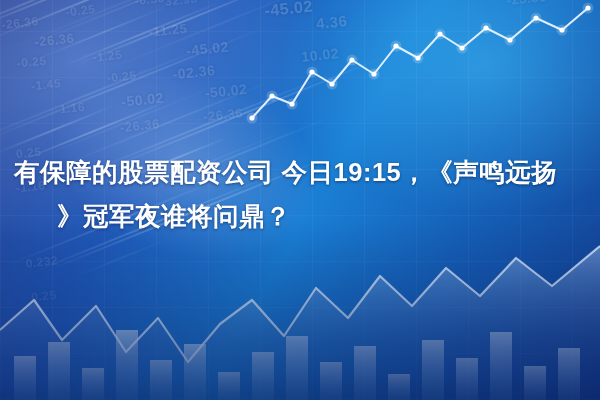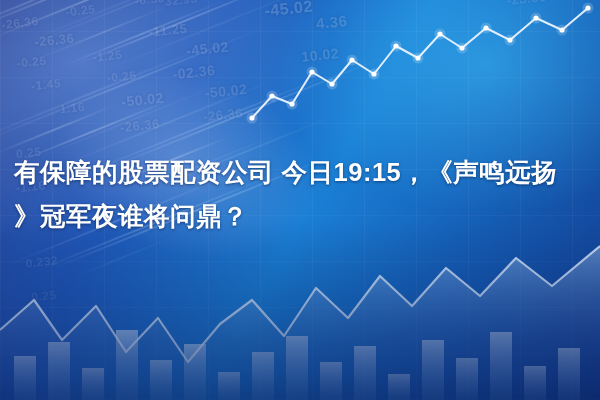--- a/index.html
+++ b/index.html
@@ -102,21 +102,21 @@
     box-sizing: border-box;
     text-align: left;
     color: #ffffff;
     font-size: 25.5px;
     font-weight: 700;
     line-height: 44px;
     letter-spacing: 0.5px;
     text-shadow: 0 1px 3px rgba(5,20,60,0.55);
     font-family: "Liberation Sans", sans-serif;
   }
-  .headline .l2 { display: block; }
+  .headline .l2 { display: block; margin-left: 43px; }
 </style>
 </head>
 <body>
 
 <div id="stage">
 
   <div class="wash-a"></div>
   <div class="wash-b"></div>
   <div class="wash-d"></div>
   <div class="grid"></div>

